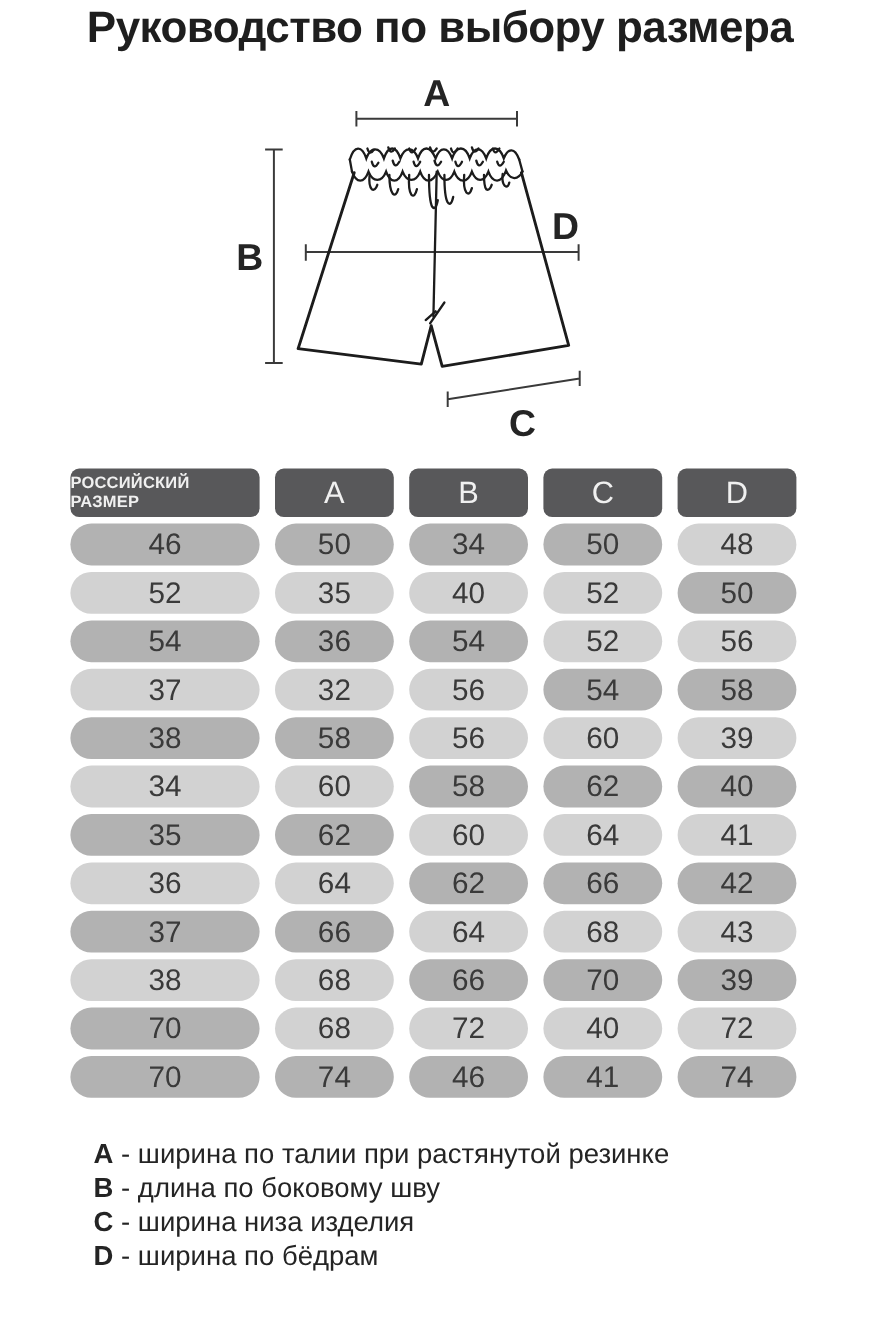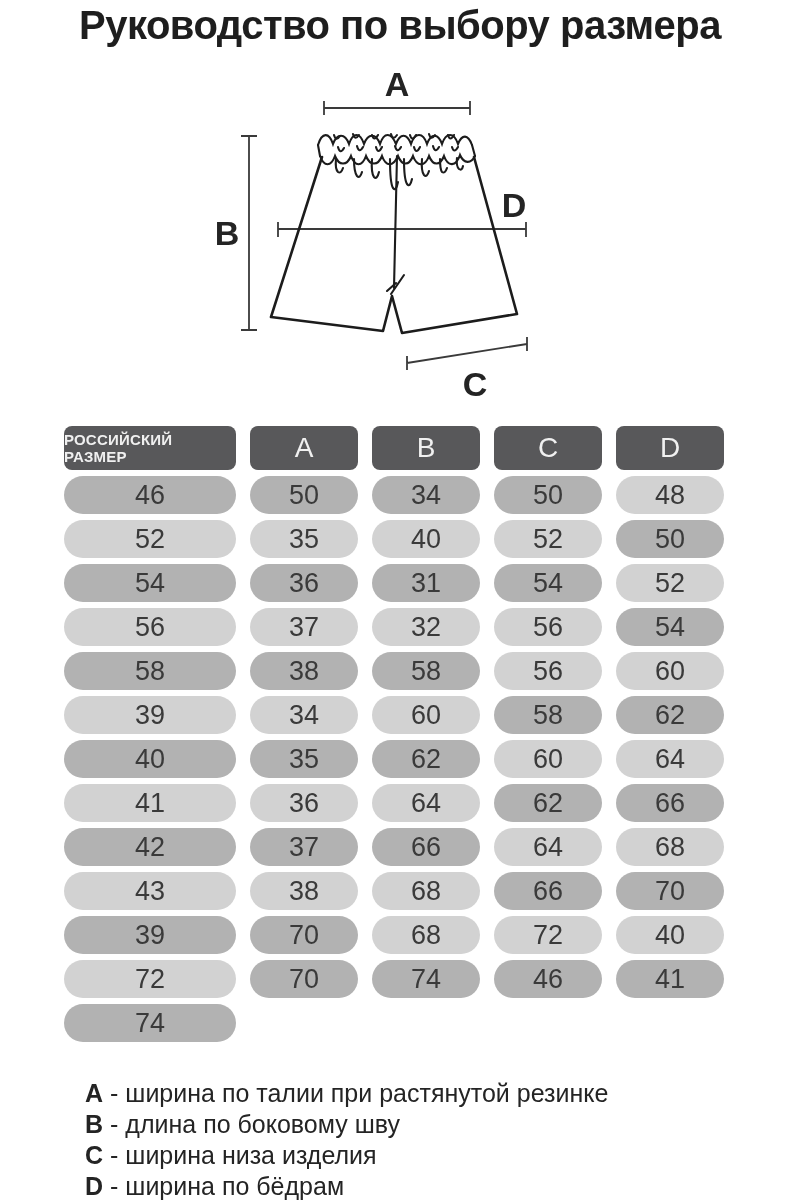--- a/index.html
+++ b/index.html
@@ -105,21 +105,20 @@
       <div class="pill dark">34</div>
       <div class="pill dark">50</div>
       <div class="pill">48</div>
       <div class="pill">52</div>
       <div class="pill">35</div>
       <div class="pill">40</div>
       <div class="pill">52</div>
       <div class="pill dark">50</div>
       <div class="pill dark">54</div>
       <div class="pill dark">36</div>
-      <div class="pill dark">31</div>
       <div class="pill dark">54</div>
       <div class="pill">52</div>
       <div class="pill">56</div>
       <div class="pill">37</div>
       <div class="pill">32</div>
       <div class="pill">56</div>
       <div class="pill dark">54</div>
       <div class="pill dark">58</div>
       <div class="pill dark">38</div>
       <div class="pill dark">58</div>

